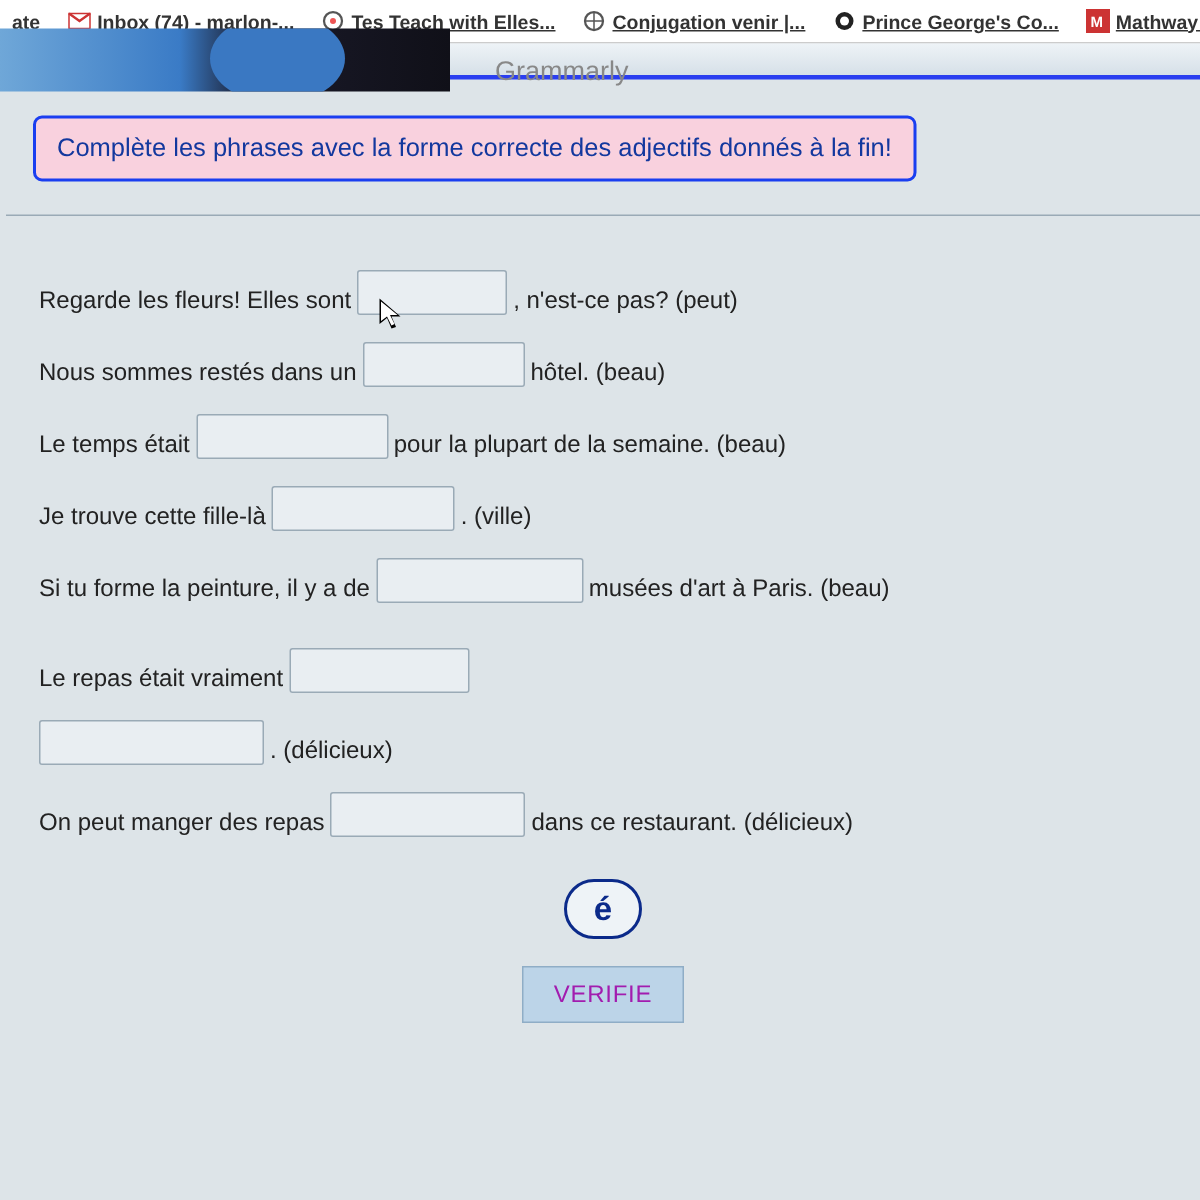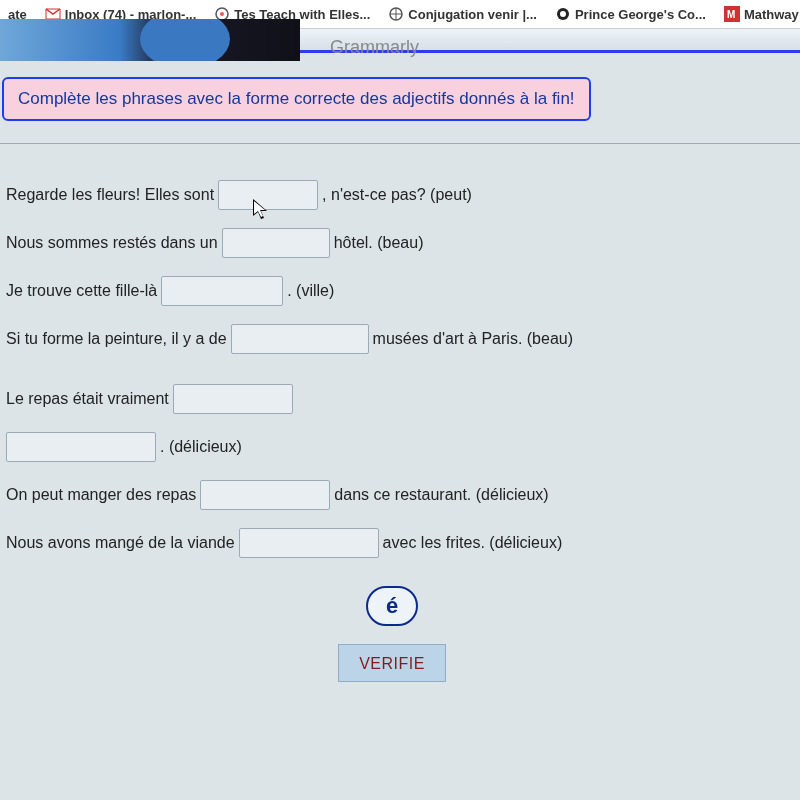--- a/index.html
+++ b/index.html
@@ -16,21 +16,21 @@
     display: flex;
     align-items: center;
     gap: 18px;
     padding: 6px 8px;
     background: #fff;
     border-bottom: 1px solid #ccc;
     font-size: 13px;
     color: #333;
     font-weight: 600;
   }
-  .bm-item { display: flex; align-items: center; gap: 4px; cursor: pointer; white-space: nowrap; }
+  .bm-item { display: flex; align-items: center; gap: 4px; cursor: pointer; white-space: nowrap; text-decoration: underline; }
   .bm-icon { width: 16px; height: 16px; display: inline-block; }
   .gmail-icon svg, .plain-icon svg, .circ-icon svg, .mw-icon svg { width:16px; height:16px; }
   .header-strip {
     display: flex;
     align-items: center;
     height: 24px;
     background: linear-gradient(#eef3f7,#d6e0e8);
     border-bottom: 3px solid #2a3ef0;
     position: relative;
     text-align: center;
@@ -44,40 +44,40 @@
   .header-strip .blob::after {
     content:"";
     position:absolute; left:140px; top:-10px;
     width:90px; height:60px; background:#3a78c2; border-radius:50%;
   }
   .header-strip .title {
     position: absolute; left: 330px; top: 8px;
     color: #888; font-size: 18px;
   }
   .content-wrap {
-    padding: 24px 18px 0 2px;
+    padding: 24px 18px 0 22px;
   }
   .instruction {
     background: #f9d1de;
     border: 2px solid #1a3ef0;
     border-radius: 6px;
     padding: 10px 14px;
     color: #13389e;
     font-size: 17px;
     display: inline-block;
   }
   .divider {
     border: none;
     border-top: 1px solid #9aaab6;
     margin: 22px -18px 36px -18px;
   }
   .lines { padding: 0 4px; }
   .line {
     display: flex;
-    align-items: center;
+    align-items: flex-end;
     flex-wrap: wrap;
     gap: 4px;
     margin-bottom: 18px;
     font-size: 16px;
     color: #222;
   }
   .gap { height: 12px; }
   .line input[type="text"] {
     height: 30px;
     border: 1px solid #9aaab6;
@@ -109,21 +109,21 @@
     background: #eef3f7;
     font-size: 22px;
     font-weight: bold;
     color: #0b2a8a;
     cursor: pointer;
   }
   .verify-btn {
     padding: 10px 20px 8px 20px;
     background: #bcd4e8;
     border: 1px solid #8fadc6;
-    color: #7f1d1d;
+    color: #a21caf;
     font-size: 16px;
     letter-spacing: 0.5px;
     cursor: pointer;
   }
   .cursor {
     position: absolute;
     left: 252px; top: 198px;
     pointer-events: none;
   }
   .cursor svg { width: 18px; height: 24px; }
@@ -199,20 +199,25 @@
       <input type="text" class="w1" value="" style="">
       <span>, n'est-ce pas? (peut)</span>
     </div>
 
     <div class="line">
       <span>Nous sommes restés dans un</span>
       <input type="text" class="w2" value="" style="">
       <span>hôtel. (beau)</span>
     </div>
 
+    <div class="line">
+      <span>Le temps était</span>
+      <input type="text" class="w3" value="" style="">
+      <span>pour la plupart de la semaine. (beau)</span>
+    </div>
 
     <div class="line">
       <span>Je trouve cette fille-là</span>
       <input type="text" class="w4" value="" style="">
       <span>. (ville)</span>
     </div>
 
     <div class="line">
       <span>Si tu forme la peinture, il y a de</span>
       <input type="text" class="w5" value="" style="">
@@ -230,25 +235,20 @@
       <input type="text" class="w7" value="" style="">
       <span>. (délicieux)</span>
     </div>
 
     <div class="line">
       <span>On peut manger des repas</span>
       <input type="text" class="w8" value="" style="">
       <span>dans ce restaurant. (délicieux)</span>
     </div>
 
-    <div class="line">
-      <span>Nous avons mangé de la viande</span>
-      <input type="text" class="w9" value="" style="">
-      <span>avec les frites. (délicieux)</span>
-    </div>
 
   </div>
 
   <div class="controls">
     <button class="accent-btn">é</button>
     <button class="verify-btn">VERIFIE</button>
   </div>
 </div>
 
 <div class="cursor">

